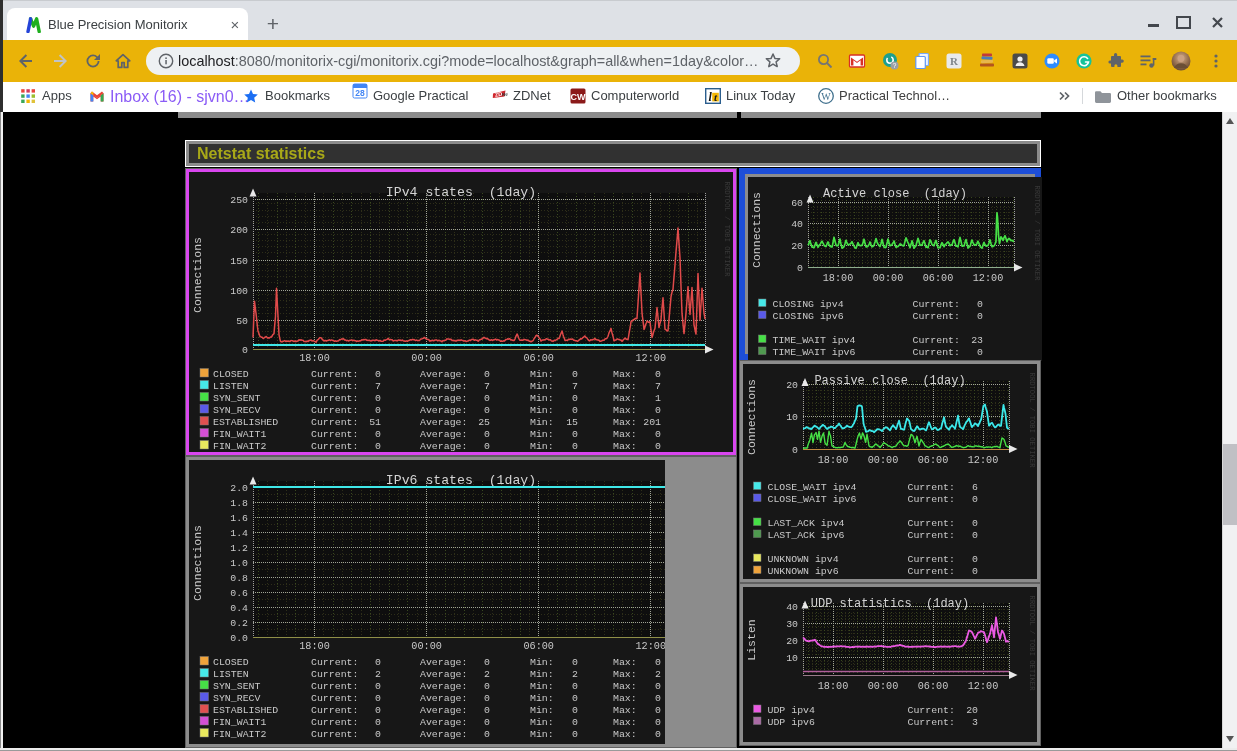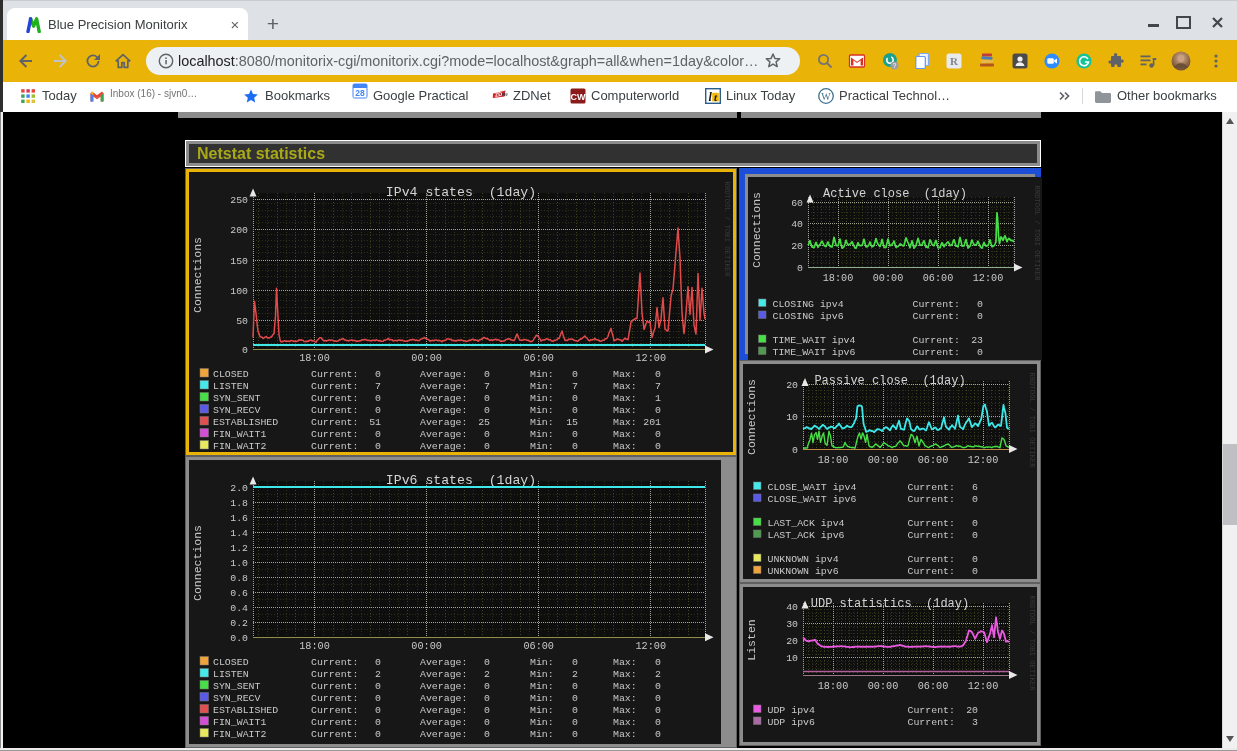--- a/index.html
+++ b/index.html
@@ -119,29 +119,29 @@
         <rect x="1.2" y="1.2" width="3.4" height="3.4" fill="#e8453c"></rect>
         <rect x="6.4" y="1.2" width="3.4" height="3.4" fill="#d23b60"></rect>
         <rect x="11.6" y="1.2" width="3.4" height="3.4" fill="#e8453c"></rect>
         <rect x="1.2" y="6.4" width="3.4" height="3.4" fill="#3aa757"></rect>
         <rect x="6.4" y="6.4" width="3.4" height="3.4" fill="#4285f4"></rect>
         <rect x="11.6" y="6.4" width="3.4" height="3.4" fill="#9bbf2e"></rect>
         <rect x="1.2" y="11.6" width="3.4" height="3.4" fill="#3aa757"></rect>
         <rect x="6.4" y="11.6" width="3.4" height="3.4" fill="#f3b604"></rect>
         <rect x="11.6" y="11.6" width="3.4" height="3.4" fill="#e0c23a"></rect>
       </svg></div>
-    <div style="position:absolute;left:42px;top:6px;font-family:'Liberation Sans',sans-serif;font-size:13px;color:#3c4043">Today</div>
+    <div style="position:absolute;left:42px;top:6px;font-family:'Liberation Sans',sans-serif;font-size:13px;color:#3c4043">Apps</div>
 <div style="position:absolute;left:89px;top:6px;width:16px;height:16px"><svg width="16" height="16" viewBox="0 0 16 16" style="">
         <path d="M1.5 13.5V5l6.5 4.8L14.5 5v8.5h-2.8V8.6L8 11.3 4.3 8.6v4.9z" fill="#ea4335"></path>
         <path d="M1.5 5.2v8.3h2.8V7.3z" fill="#4285f4"></path>
         <path d="M14.5 5.2v8.3h-2.8V7.3z" fill="#34a853"></path>
         <path d="M1.5 5.2 8 10 14.5 5.2 13 3.6 8 7.2 3 3.6z" fill="#ea4335"></path>
         <path d="M1.5 5.2 3 3.6 4.3 4.6v2.7z" fill="#fbbc04"></path>
       </svg></div>
-    <div style="position:absolute;left:110px;top:6px;font-family:'Liberation Sans',sans-serif;font-size:10px;color:#737373">Inbox (16) - sjvn0…</div>
+    <div style="position:absolute;left:110px;top:6px;font-family:'Liberation Sans',sans-serif;font-size:16px;color:#8b5cf6">Inbox (16) - sjvn0…</div>
 <div style="position:absolute;left:243px;top:6px;width:16px;height:16px"><svg width="16" height="16" viewBox="0 0 16 16" style="">
         <path d="M8 1.6l2 4.4 4.8.5-3.6 3.2 1 4.7L8 11.9l-4.2 2.5 1-4.7L1.2 6.5 6 6z" fill="#1b6ef3"></path>
       </svg></div>
     <div style="position:absolute;left:265px;top:6px;font-family:'Liberation Sans',sans-serif;font-size:13px;color:#3c4043">Bookmarks</div>
 <div style="position:absolute;left:352px;top:1px;width:16px;height:32px"><svg width="16" height="16" viewBox="0 0 16 16" style="">
         <rect x="1" y="1" width="14" height="14" rx="1.5" fill="#fff" stroke="#4285f4" stroke-width="1"></rect>
         <rect x="1" y="1" width="14" height="4" fill="#4285f4"></rect>
         <text x="8" y="12.5" font-size="8.5" fill="#4285f4" text-anchor="middle" font-family="Liberation Sans" font-weight="bold">28</text>
       </svg></div>
     <div style="position:absolute;left:373px;top:6px;font-family:'Liberation Sans',sans-serif;font-size:13px;color:#3c4043">Google Practical</div>
@@ -176,21 +176,21 @@
         <path d="M1 3.5a1.2 1.2 0 0 1 1.2-1.2h4.2l1.6 1.8h7.8A1.2 1.2 0 0 1 17 5.3v7.2a1.4 1.4 0 0 1-1.4 1.4H2.4A1.4 1.4 0 0 1 1 12.5z" fill="#8f949a"></path>
       </svg></div>
 <div style="position:absolute;left:1117px;top:6px;font-family:'Liberation Sans',sans-serif;font-size:13px;color:#3c4043">Other bookmarks</div>
 </div>
 <div style="position:absolute;left:0;top:112px;width:1237px;height:639px;background:#000;overflow:hidden">
     <div style="position:absolute;left:178px;top:0px;width:559px;height:6px;background:#8c8c8c"></div>
     <div style="position:absolute;left:741px;top:0px;width:300px;height:6px;background:#8c8c8c"></div>
     <div style="position:absolute;left:185px;top:28px;width:856px;height:27px;background:#8c8c8c;border:1px solid #ffffff;box-sizing:border-box;padding:3px">
       <div style="width:100%;height:100%;background:#313131;color:#a8a818;font:bold 16px 'Liberation Sans',sans-serif;line-height:20px;padding-left:8px;box-sizing:border-box">Netstat statistics</div>
     </div>
-    <div style="position:absolute;left:185px;top:56px;width:552px;height:288px;background:#eab308;border:1px solid #606060;box-sizing:border-box;padding:3px">
+    <div style="position:absolute;left:185px;top:56px;width:552px;height:288px;background:#d946ef;border:1px solid #606060;box-sizing:border-box;padding:3px">
       <div style="position:relative;width:544px;height:280px;overflow:hidden">
         <svg width="544" height="280" viewBox="0 0 544 280" style="position:absolute;left:0;top:0">
           <rect x="0" y="0" width="544" height="300" fill="#171717"></rect>
           <rect x="64" y="21.0" width="452" height="156.5" fill="#0e0e0e"></rect>
           <line x1="64.0" y1="171.50" x2="516.0" y2="171.50" stroke="#2e2e19" stroke-width="1" stroke-dasharray="1,2" shape-rendering="crispEdges"></line>
           <line x1="64.0" y1="165.50" x2="516.0" y2="165.50" stroke="#2e2e19" stroke-width="1" stroke-dasharray="1,2" shape-rendering="crispEdges"></line>
           <line x1="64.0" y1="159.50" x2="516.0" y2="159.50" stroke="#2e2e19" stroke-width="1" stroke-dasharray="1,2" shape-rendering="crispEdges"></line>
           <line x1="64.0" y1="153.50" x2="516.0" y2="153.50" stroke="#2e2e19" stroke-width="1" stroke-dasharray="1,2" shape-rendering="crispEdges"></line>
           <line x1="64.0" y1="141.50" x2="516.0" y2="141.50" stroke="#2e2e19" stroke-width="1" stroke-dasharray="1,2" shape-rendering="crispEdges"></line>
           <line x1="64.0" y1="135.50" x2="516.0" y2="135.50" stroke="#2e2e19" stroke-width="1" stroke-dasharray="1,2" shape-rendering="crispEdges"></line>
@@ -348,21 +348,21 @@
           <text x="231.0" y="276.7" font-family="Liberation Mono, monospace" font-size="9.9" fill="#c9c9c9">Average:</text>
           <text x="301.0" y="276.7" font-family="Liberation Mono, monospace" font-size="9.9" text-anchor="end" fill="#c9c9c9">0</text>
           <text x="341.0" y="276.7" font-family="Liberation Mono, monospace" font-size="9.9" fill="#c9c9c9">Min:</text>
           <text x="389.0" y="276.7" font-family="Liberation Mono, monospace" font-size="9.9" text-anchor="end" fill="#c9c9c9">0</text>
           <text x="424.0" y="276.7" font-family="Liberation Mono, monospace" font-size="9.9" fill="#c9c9c9">Max:</text>
           <text x="472.0" y="276.7" font-family="Liberation Mono, monospace" font-size="9.9" text-anchor="end" fill="#c9c9c9">0</text>
         </svg>
       </div>
     </div>
     <div style="position:absolute;left:185px;top:344px;width:552px;height:292px;background:#8c8c8c;border:1px solid #606060;box-sizing:border-box;padding:3px">
-      <div style="position:relative;width:532px;height:284px;overflow:hidden">
+      <div style="position:relative;width:476px;height:284px;overflow:hidden">
         <svg width="544" height="284" viewBox="0 0 544 284" style="position:absolute;left:0;top:0">
           <rect x="0" y="0" width="544" height="300" fill="#171717"></rect>
           <rect x="64" y="21.0" width="452" height="156.2" fill="#0e0e0e"></rect>
           <line x1="64.0" y1="34.50" x2="516.0" y2="34.50" stroke="#2e2e19" stroke-width="1" stroke-dasharray="1,2" shape-rendering="crispEdges"></line>
           <line x1="64.0" y1="49.50" x2="516.0" y2="49.50" stroke="#2e2e19" stroke-width="1" stroke-dasharray="1,2" shape-rendering="crispEdges"></line>
           <line x1="64.0" y1="64.50" x2="516.0" y2="64.50" stroke="#2e2e19" stroke-width="1" stroke-dasharray="1,2" shape-rendering="crispEdges"></line>
           <line x1="64.0" y1="79.50" x2="516.0" y2="79.50" stroke="#2e2e19" stroke-width="1" stroke-dasharray="1,2" shape-rendering="crispEdges"></line>
           <line x1="64.0" y1="94.50" x2="516.0" y2="94.50" stroke="#2e2e19" stroke-width="1" stroke-dasharray="1,2" shape-rendering="crispEdges"></line>
           <line x1="64.0" y1="109.50" x2="516.0" y2="109.50" stroke="#2e2e19" stroke-width="1" stroke-dasharray="1,2" shape-rendering="crispEdges"></line>
           <line x1="64.0" y1="124.50" x2="516.0" y2="124.50" stroke="#2e2e19" stroke-width="1" stroke-dasharray="1,2" shape-rendering="crispEdges"></line>

